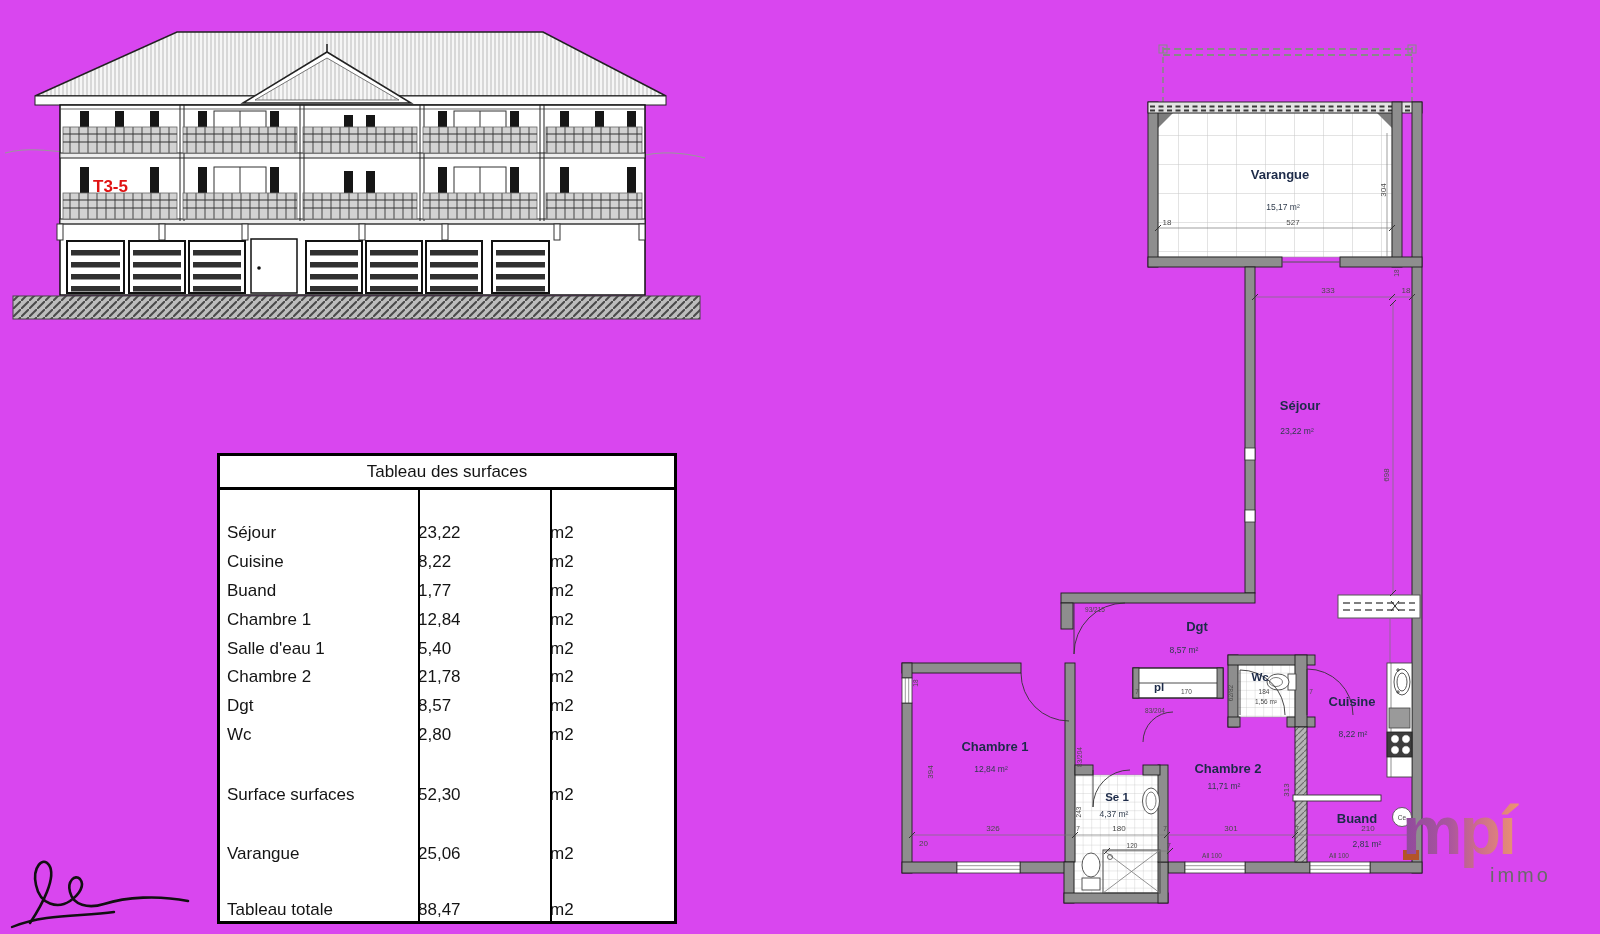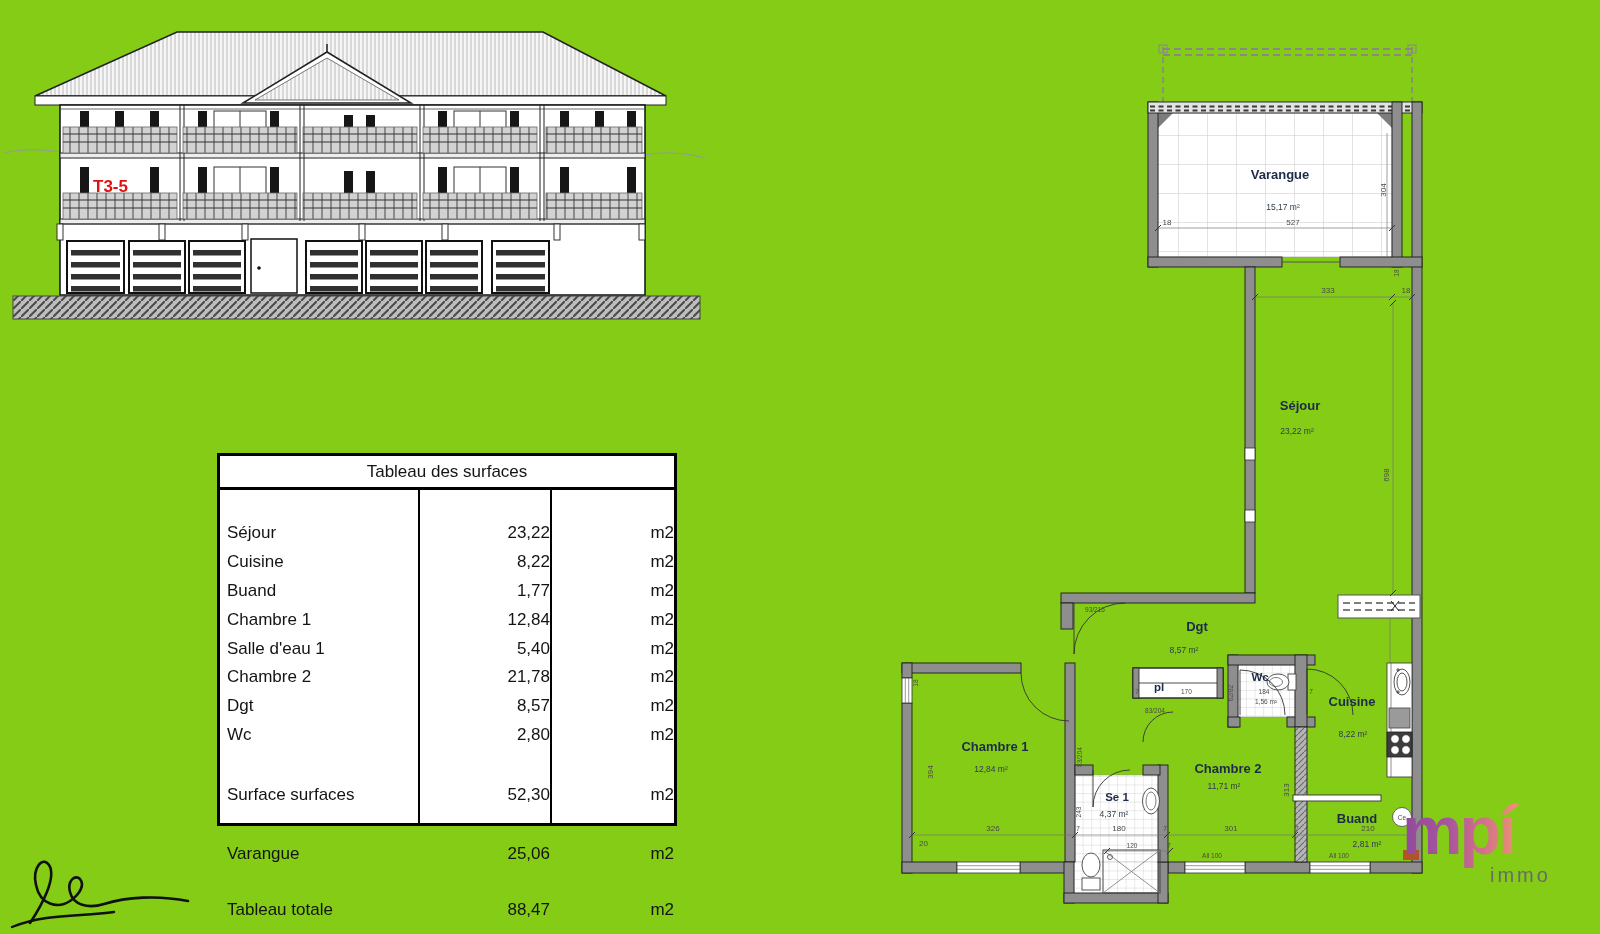--- a/index.html
+++ b/index.html
@@ -1,32 +1,32 @@
 <!DOCTYPE html>
 <html><head>
 <meta charset="utf-8">
 <style>
   html,body{margin:0;padding:0;background:#fff;}
-  .page{position:relative;width:1600px;height:934px;background:#84cc16;overflow:hidden;
+  .page{position:relative;width:1600px;height:934px;background:#d946ef;overflow:hidden;
         font-family:"Liberation Sans",sans-serif;color:#141414;}
   svg{display:block;}
   svg text{font-family:"Liberation Sans","DejaVu Sans",sans-serif;}
 
   
-  .surfaces{position:absolute;left:217px;top:453px;width:460px;height:373px;
+  .surfaces{position:absolute;left:217px;top:453px;width:460px;height:471px;
             border:3px solid #000;box-sizing:border-box;background:#fff;}
   .surfaces .title{height:31px;line-height:31px;text-align:center;border-bottom:3px solid #000;
                    font-size:17px;}
   .surfaces .vl{position:absolute;top:34px;bottom:0;width:2px;background:#000;}
   .surfaces .vl1{left:198px;} .surfaces .vl2{left:330px;}
   .tbody{padding-top:29px;}
   .trow{height:28.8px;display:grid;grid-template-columns:198px 132px 124px;align-items:center;
         font-size:17px;}
   .cell-label{padding-left:7px;}
-  .cell-val,.cell-unit{text-align:right;}
+  .cell-val,.cell-unit{text-align:left;}
   .sp1{height:31px}.sp2{height:30px}.sp3{height:28px}
 
   
   .wall{fill:#8e8e8e;stroke:#1c1c1c;stroke-width:0.9;}
   .wallL{fill:#e3e3e3;stroke:#1c1c1c;stroke-width:0.9;}
   .fix{fill:#fff;stroke:#444;stroke-width:0.9;}
   .arc{fill:none;stroke:#333;stroke-width:0.9;}
   .dimline{stroke:#777;stroke-width:0.7;}
   .tick{stroke:#333;stroke-width:1;}
   .rname{font-size:13px;font-weight:600;fill:#1d2b49;}

